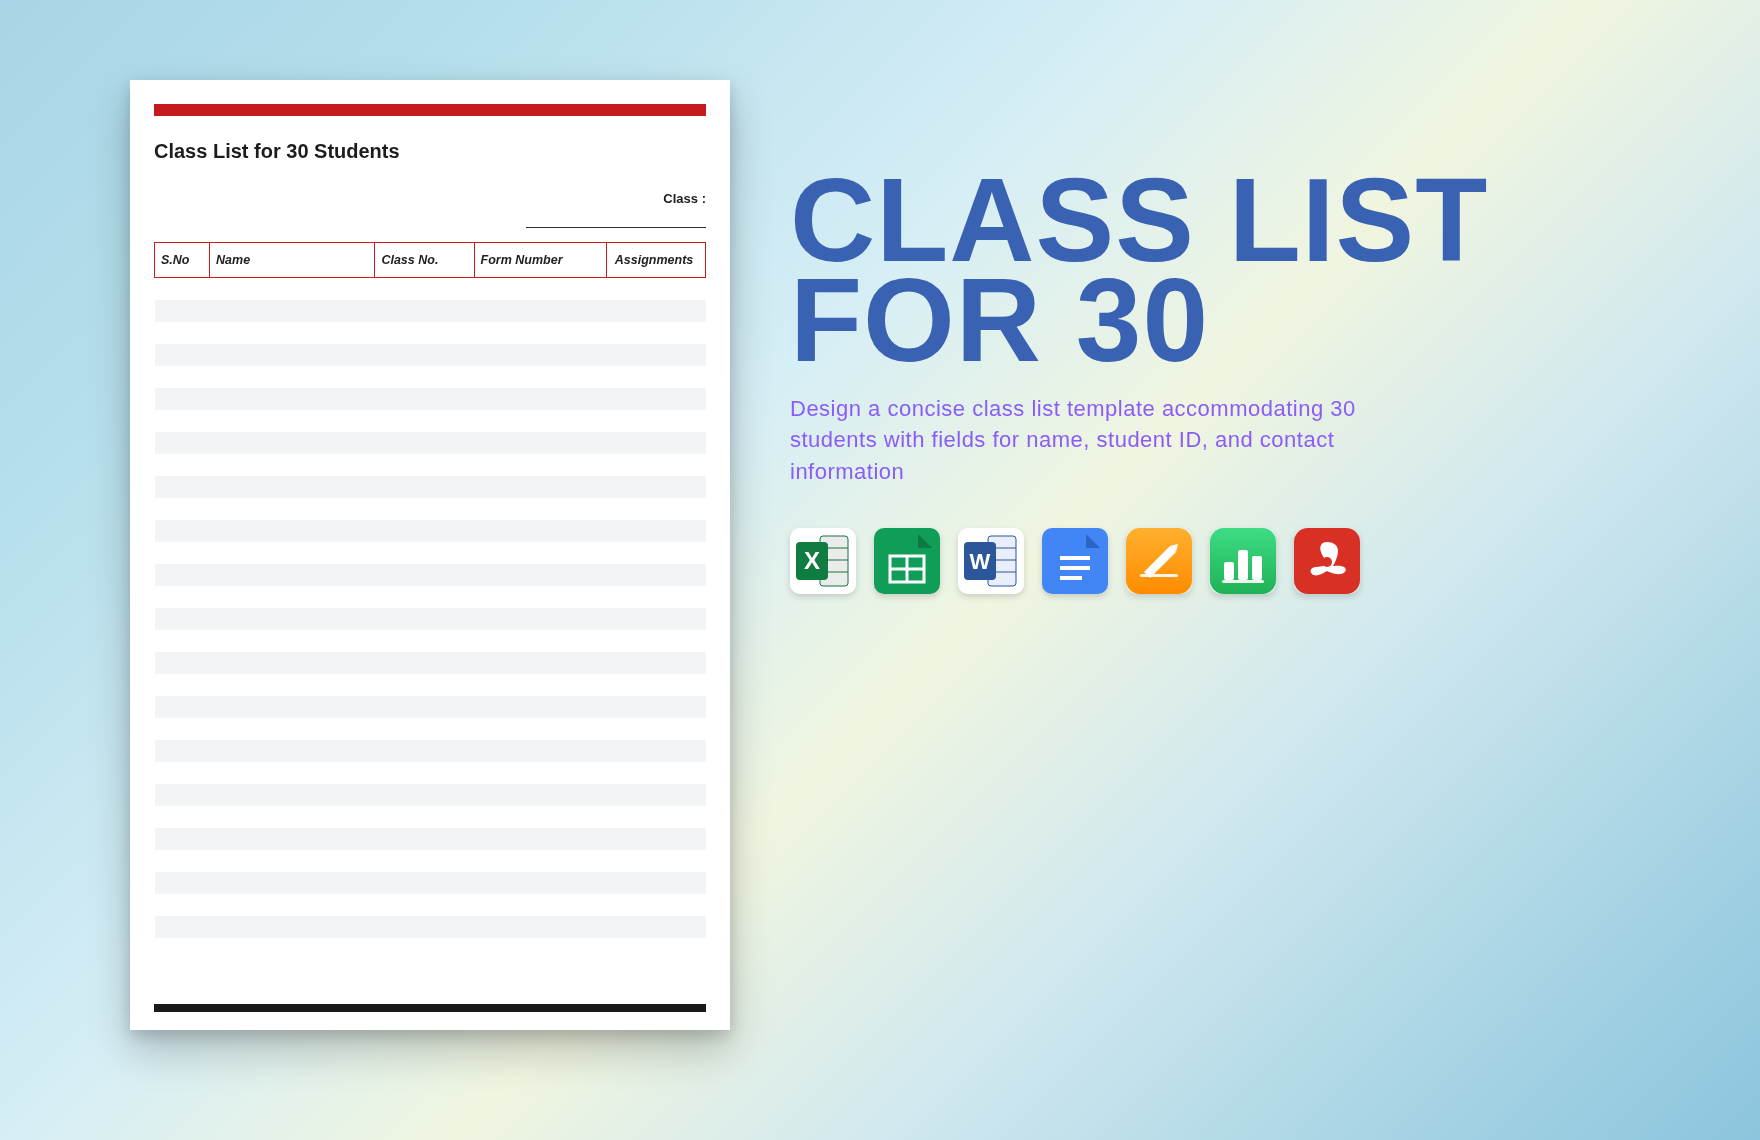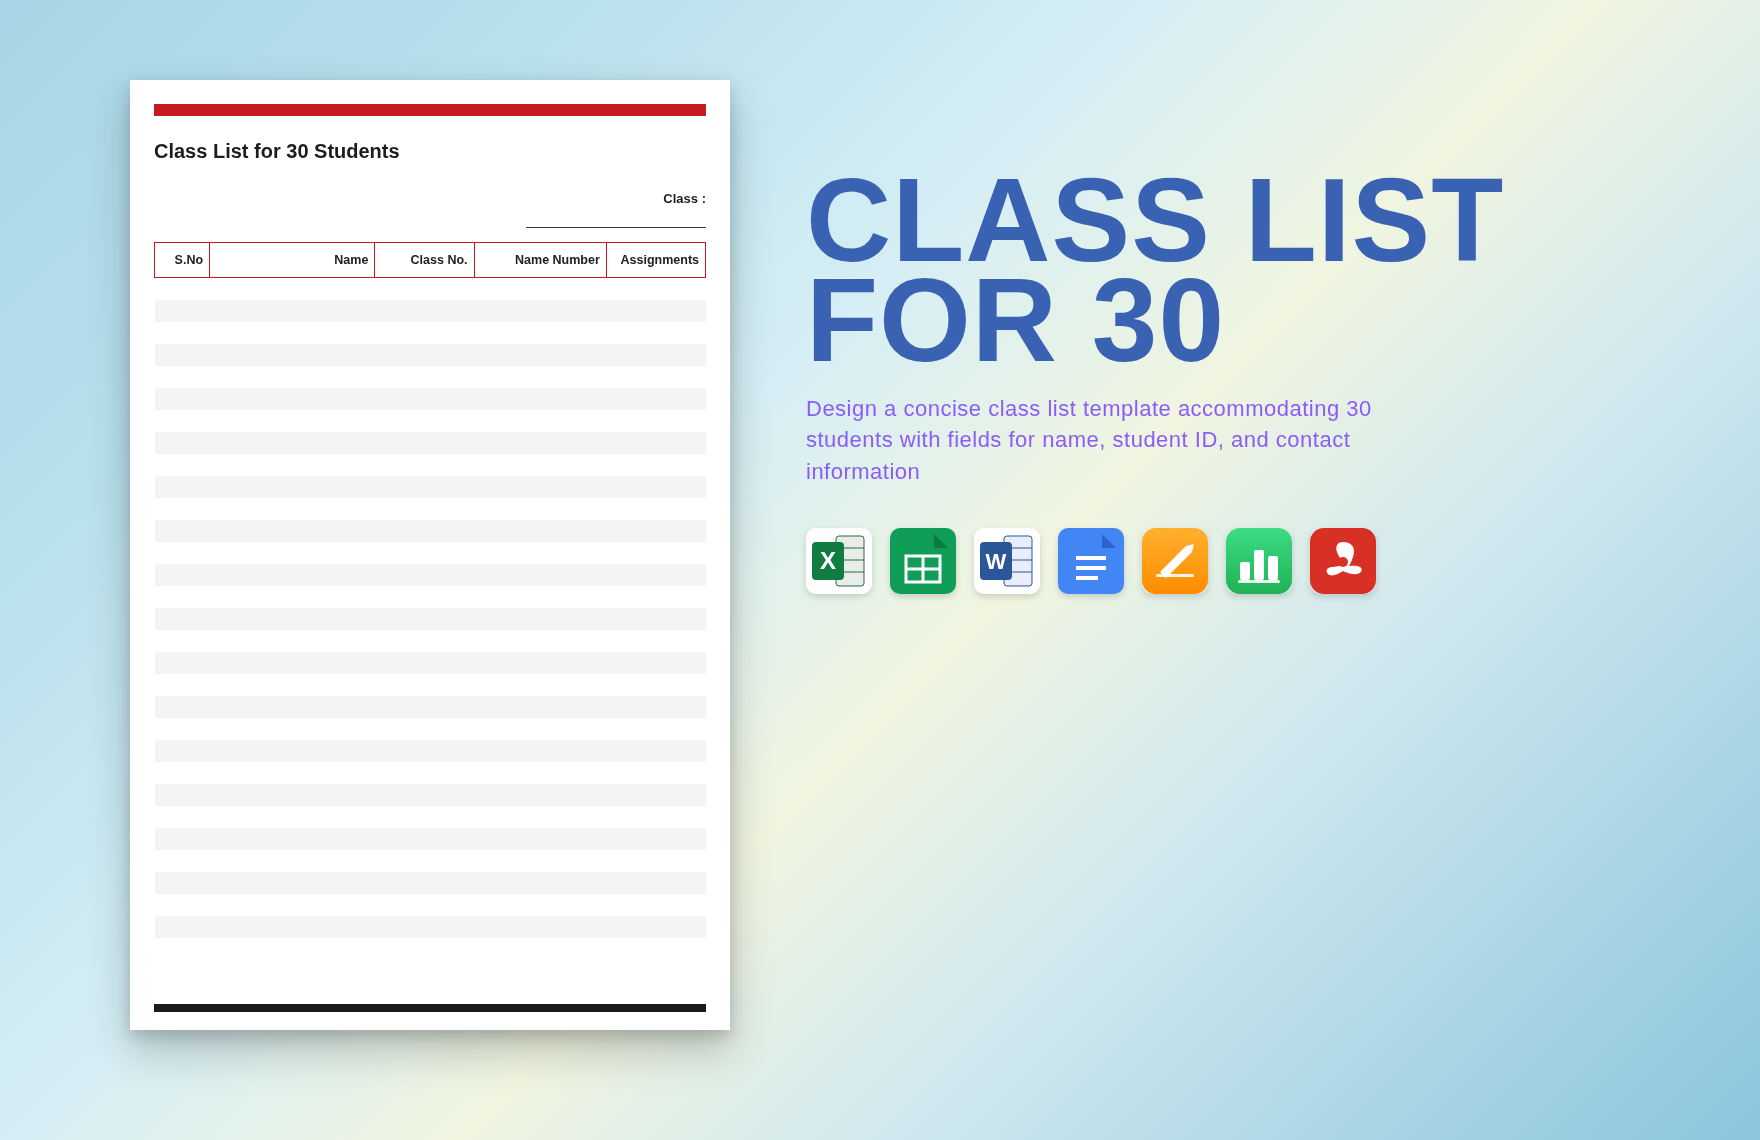--- a/index.html
+++ b/index.html
@@ -14,21 +14,21 @@
     overflow: hidden;
   }
   
   .wrap {
     width: 1500px;
     height: 980px;
     position: absolute;
     left: 130px;
     top: 80px;
     display: flex;
-    gap: 76px;
+    gap: 60px;
   }
   .page {
     width: 600px;
     height: 950px;
     background: #fff;
     box-shadow: 0 20px 40px rgba(0,0,0,.22), 0 6px 14px rgba(0,0,0,.15);
     padding: 24px 24px 18px 24px;
     display: flex;
     flex-direction: column;
   }
@@ -63,21 +63,22 @@
     width: 100%;
     border-collapse: collapse;
     font-size: 12.5px;
   }
   table.list th {
     background: #fff;
     font-weight: 700;
     color: #222;
     padding: 10px 6px;
     border: 1px solid #c61a1f;
-    text-align: right;
+    text-align: left;
+    font-style: italic;
   }
   table.list td {
     height: 22px;
     border: none;
   }
   table.list tbody tr:nth-child(odd)  td { background: #fff; }
   table.list tbody tr:nth-child(even) td { background: #f3f4f5; }
   .col-sno   { width: 10%; }
   .col-name  { width: 30%; }
   .col-form  { width: 18%; }
@@ -139,21 +140,21 @@
     <div class="class-line">
       <span>Class :</span>
       <span class="ul"></span>
     </div>
     <table class="list">
       <thead>
         <tr>
           <th class="col-sno">S.No</th>
           <th class="col-name">Name</th>
           <th class="col-form">Class No.</th>
-          <th class="col-phone">Name Number</th>
+          <th class="col-phone">Form Number</th>
           <th class="col-asn">Assignments</th>
         </tr>
       </thead>
       <tbody id="rows">
           <tr>
             <td></td>
             <td></td>
             <td></td>
             <td></td>
             <td></td>

